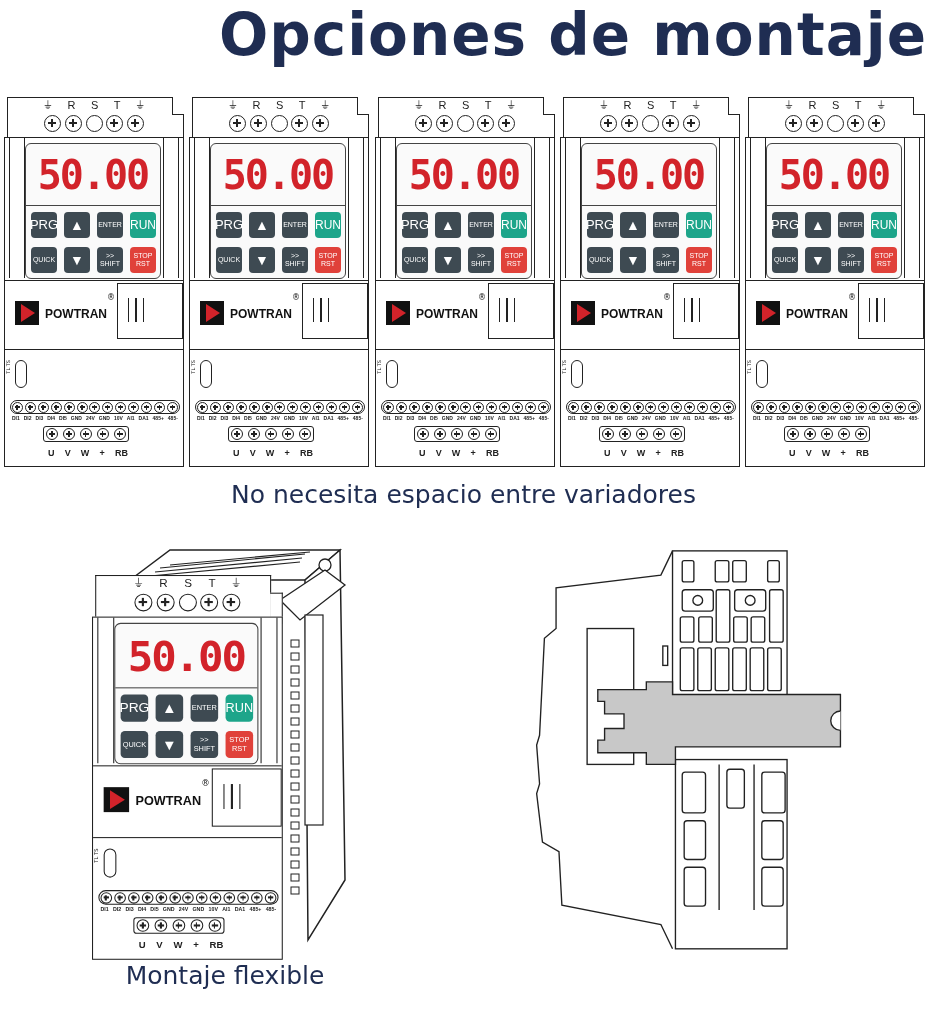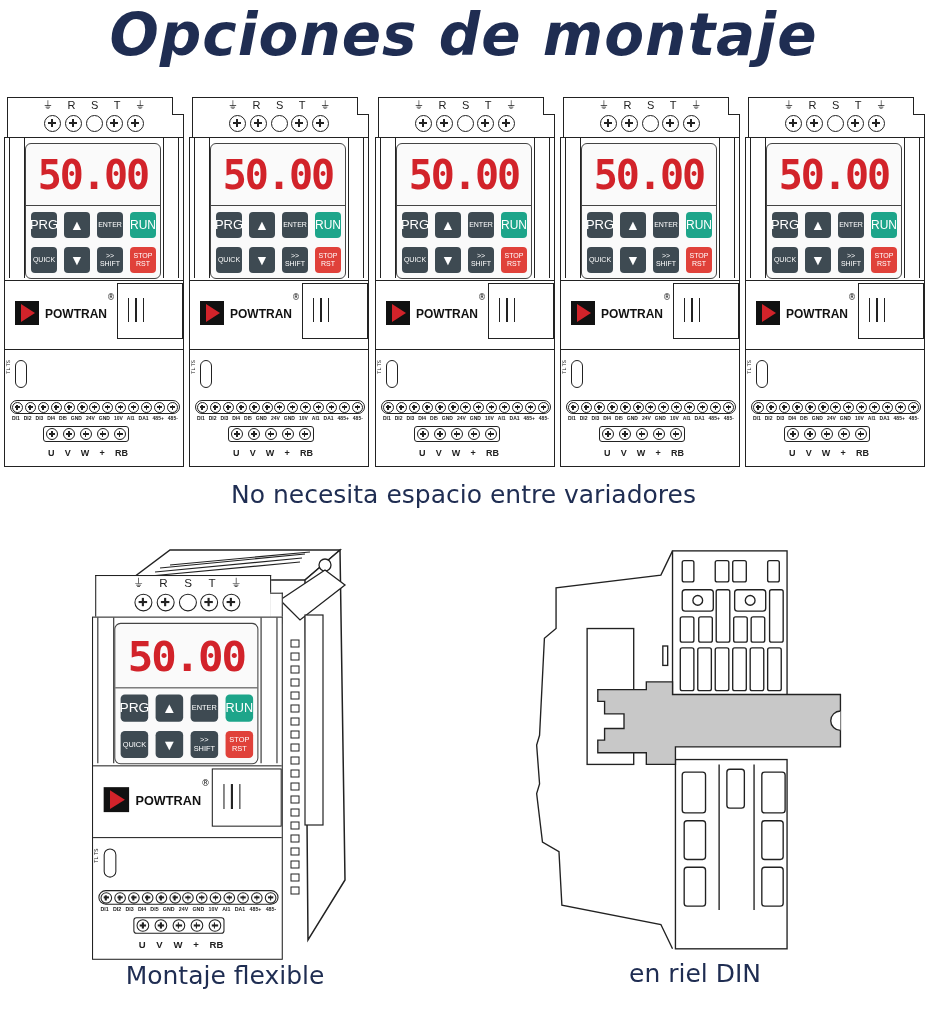--- a/index.html
+++ b/index.html
@@ -1,19 +1,19 @@
 <!DOCTYPE html>
 <html><head>
 <meta charset="utf-8">
 <style>
   * { box-sizing: border-box; margin: 0; padding: 0; }
   html, body { width: 927px; height: 1024px; background: #ffffff; overflow: hidden; }
   body { position: relative; font-family: "DejaVu Sans", sans-serif; color: #1f2d52; }
 
-  .title { position: absolute; left: 0; top: 0; width: 927px; text-align: center; font-size: 58px; font-weight: 600; color: #1f2d52; letter-spacing: 1px; line-height: 70px; font-style: italic; }
+  .title { position: absolute; left: 0; top: 0; width: 927px; text-align: right; font-size: 58px; font-weight: 600; color: #1f2d52; letter-spacing: 1px; line-height: 70px; }
   .subtitle { position: absolute; left: 0; top: 480px; width: 927px; text-align: center; font-size: 25px; color: #1f2d52; }
   .caption { position: absolute; text-align: center; font-size: 25px; line-height: 31px; color: #1f2d52; }
 
   
   .unit { position: absolute; width: 180px; height: 370px; }
   .unit .top-block { position: absolute; left: 3px; top: 0; width: 166px; height: 45px; border: 1.5px solid #222; border-bottom: none; background: #fff; }
   .unit .top-block .tab { position: absolute; right: -12px; top: 16px; width: 12px; height: 30px; border: 1.5px solid #222; border-left: none; border-bottom: none; background: #fff; }
   .unit .rst { position: absolute; left: 40px; top: 2px; width: 100px; display: flex; justify-content: space-between; font-size: 11px; font-family: "Liberation Sans", sans-serif; color: #222; }
   .unit .rst-screws { position: absolute; left: 40px; top: 18px; width: 100px; height: 20px; display: flex; justify-content: space-between; }
   .screw { width: 17px; height: 17px; border: 1.5px solid #222; border-radius: 50%; position: relative; background: #fff; }
@@ -704,14 +704,13 @@
 
     <polygon fill="#c8c8c8" stroke="#222" stroke-width="1.4" points="75,153 125,153 125,145 152,145 152,158 325,158 325,212 155,212 155,230 125,230 125,218 75,218 75,205 82,205 82,193 102,193 102,178 82,178 82,165 75,165"></polygon>
     <path d="M325,175 A10,10 0 0 0 325,195" fill="#fff" stroke="#222" stroke-width="1.4"></path>
   </svg>
 </div>
 
 <div class="caption" style="left:100px; top:960px; width:250px;">
   <div>Montaje flexible</div>
 </div>
 <div class="caption" style="left:570px; top:958px; width:250px;">
-  <div>en riel DIN</div>
 </div>
 
 </body></html>

